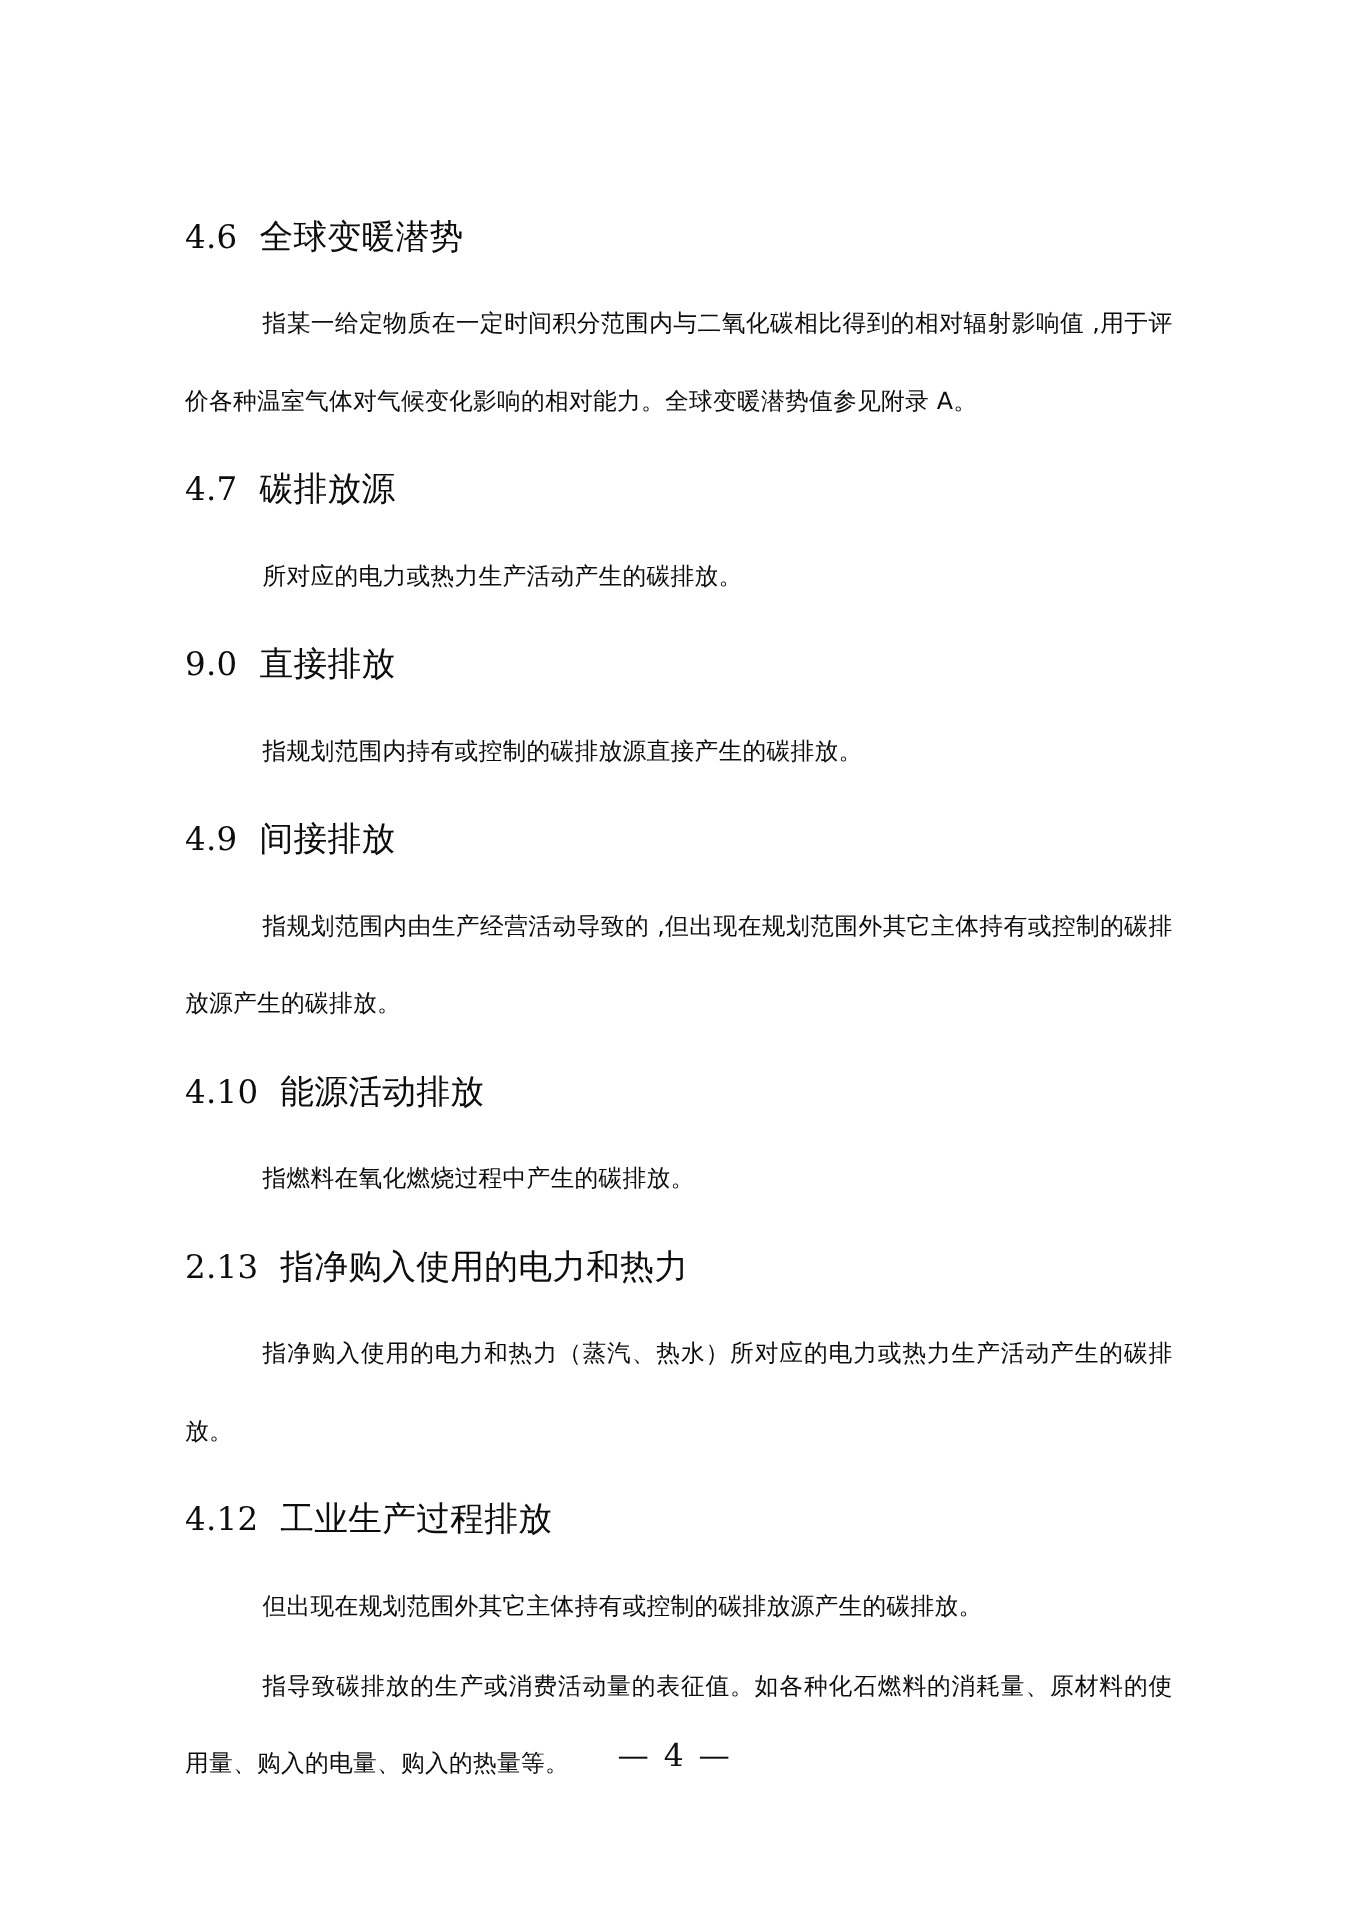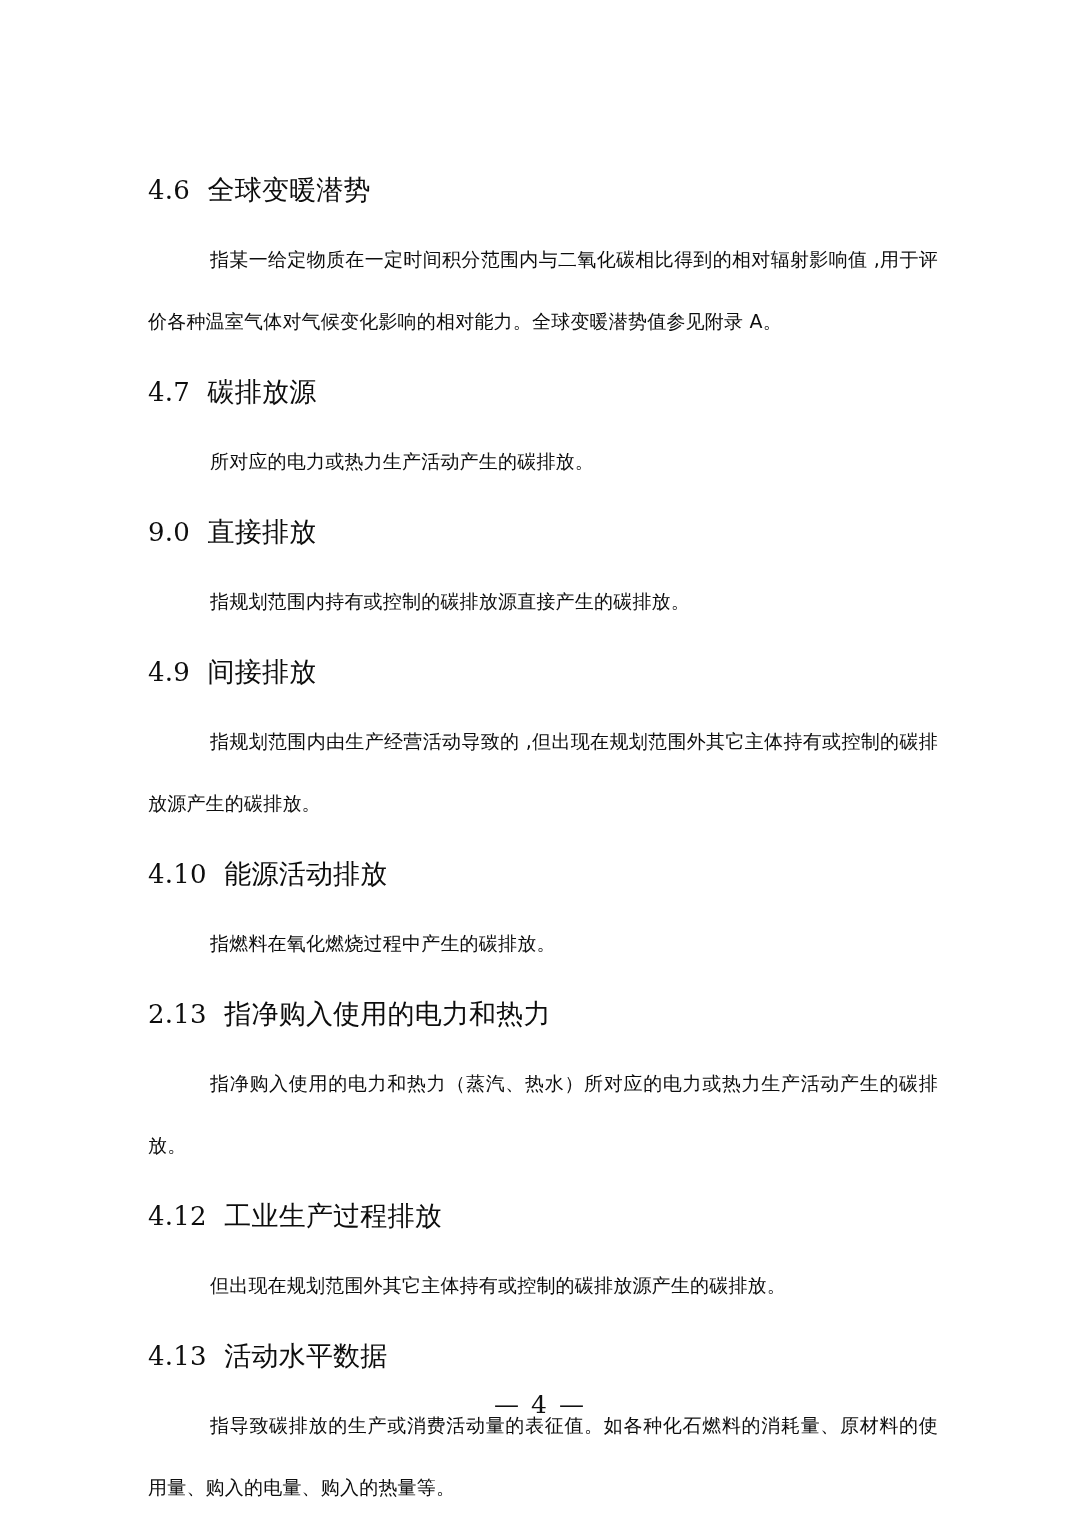--- a/index.html
+++ b/index.html
@@ -90,20 +90,19 @@
       <div class="heading"><span class="num">2.13</span>  <span>指净购入使用的电力和热力</span></div>
       <div class="body-text">指净购入使用的电力和热力（蒸汽、热水）所对应的电力或热力生产活动产生的碳排放。</div>
     </div>
 
     <div class="section">
       <div class="heading"><span class="num">4.12</span>  <span>工业生产过程排放</span></div>
       <div class="body-text">但出现在规划范围外其它主体持有或控制的碳排放源产生的碳排放。</div>
     </div>
 
     <div class="section">
-      <div class="heading"><span class="num">4.13</span>  <span>活动水平数据</span></div>
       <div class="body-text">指导致碳排放的生产或消费活动量的表征值。如各种化石燃料的消耗量、原材料的使用量、购入的电量、购入的热量等。</div>
     </div>
 
   </div>
 
   <div class="pagenum">— 4 —</div>
 </div>
 
 </body></html>

